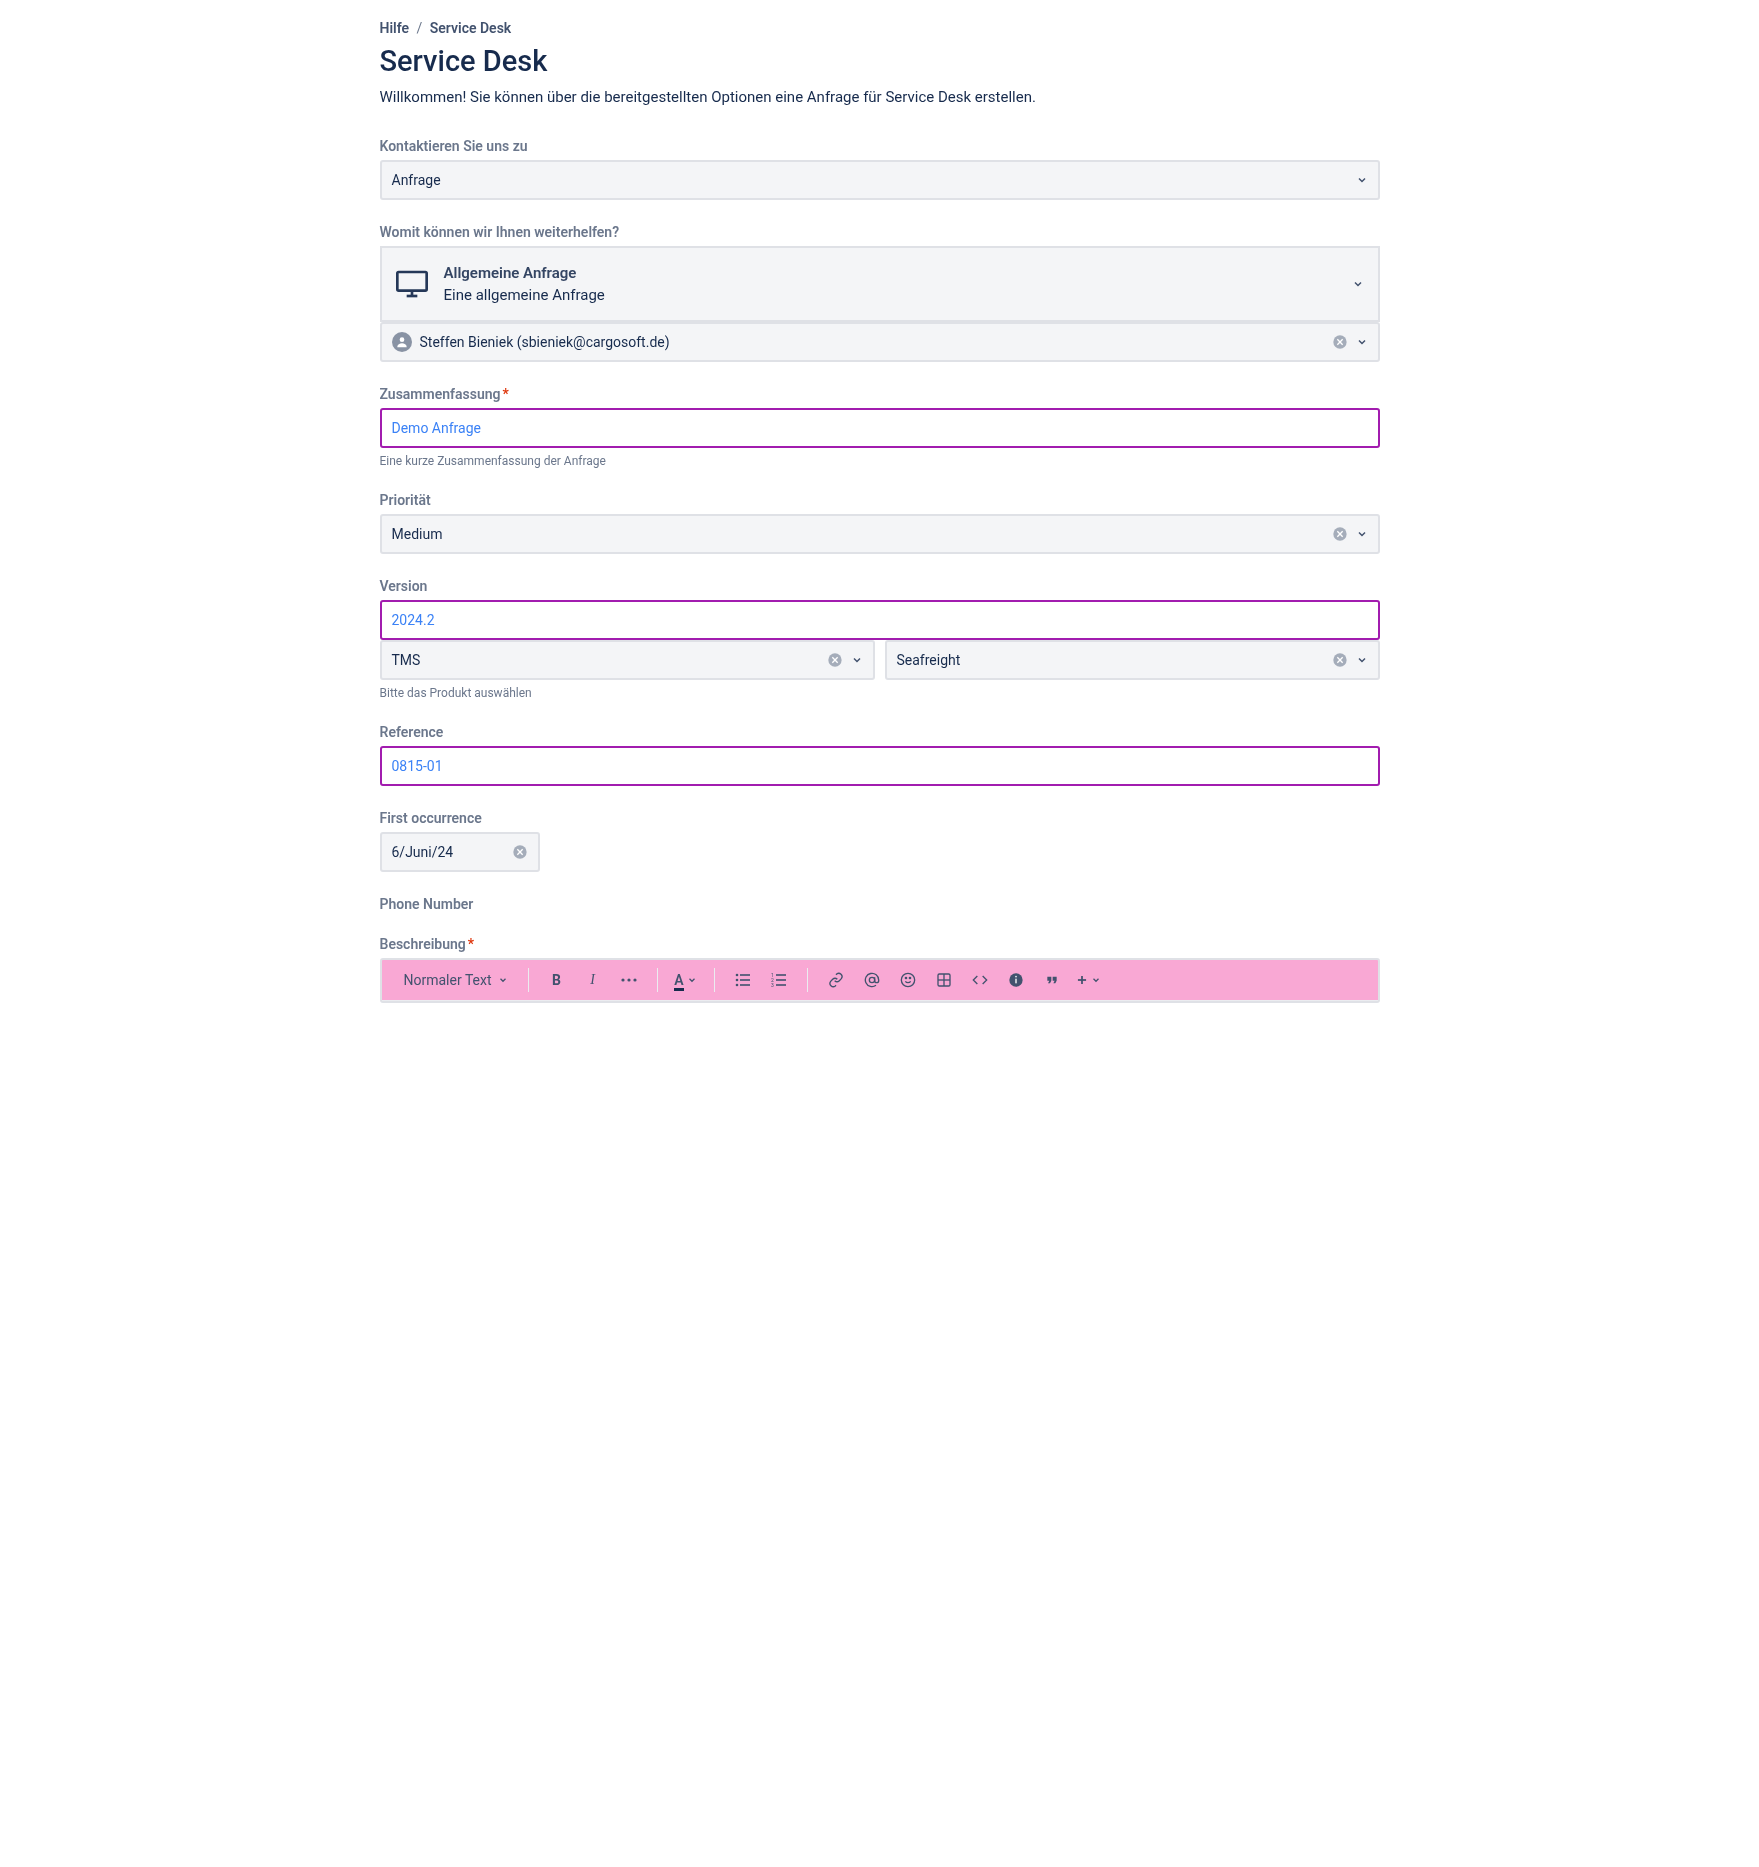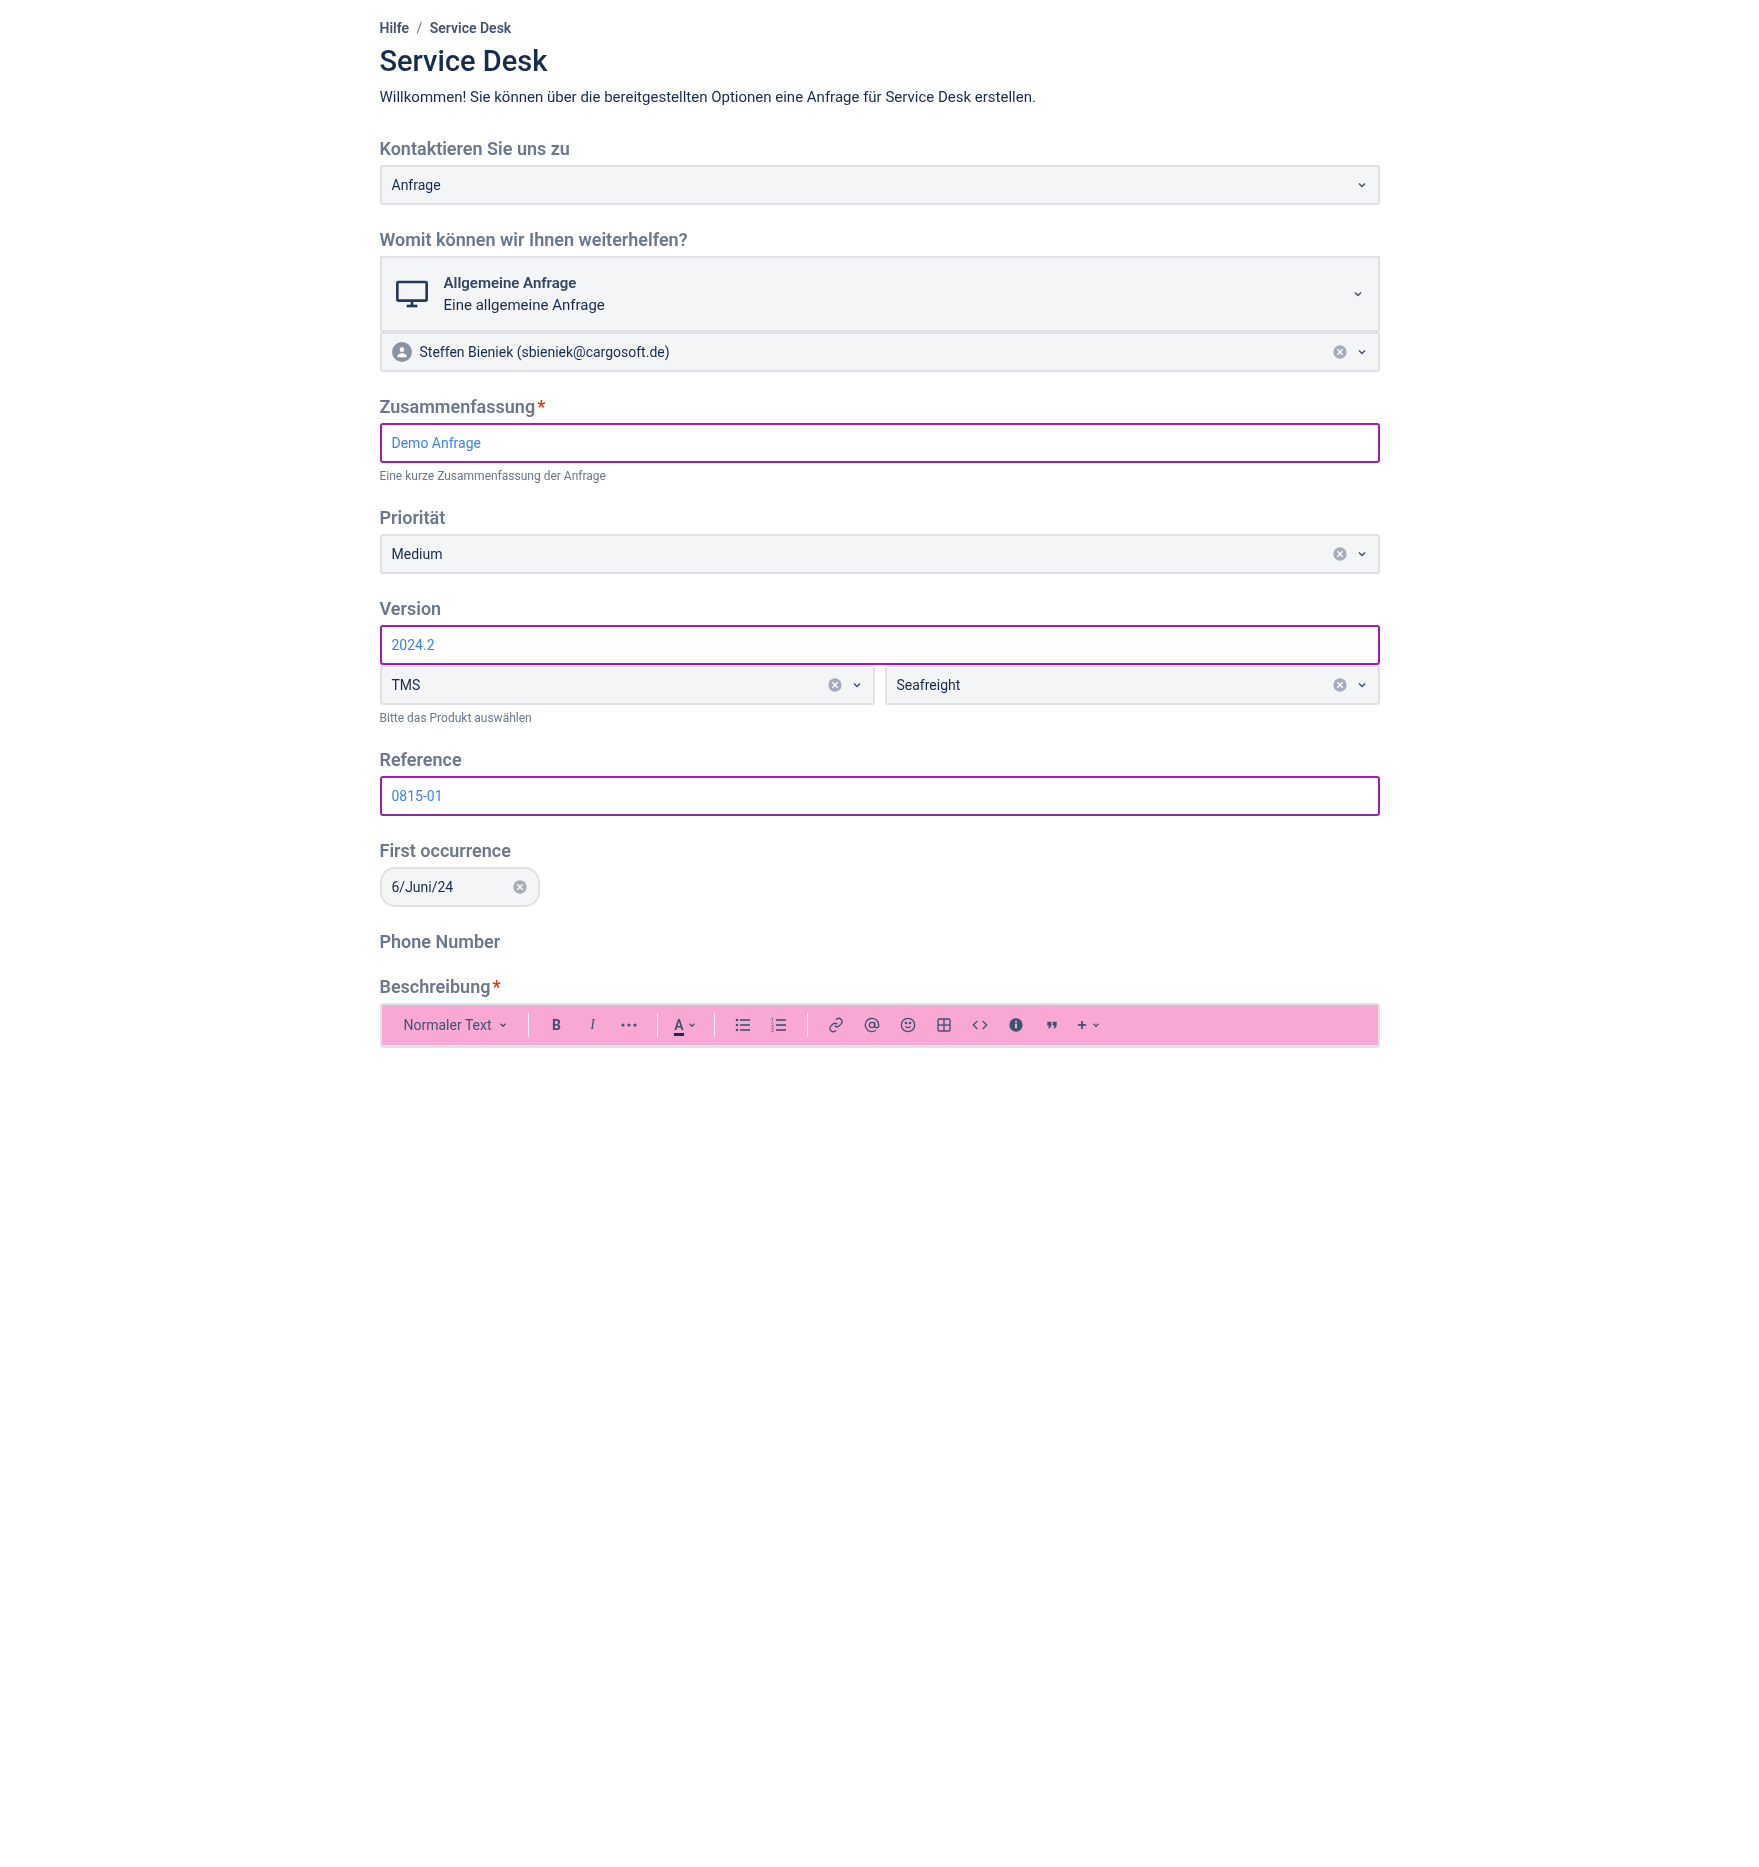--- a/index.html
+++ b/index.html
@@ -34,21 +34,21 @@
     font-weight: 500;
     color: #172B4D;
     margin-bottom: 10px;
   }
   .welcome {
     font-size: 15px;
     color: #172B4D;
     margin-bottom: 32px;
   }
   .field-label {
-    font-size: 18px;
+    font-size: 14px;
     font-weight: 600;
     color: #6B778C;
     margin-bottom: 6px;
     margin-top: 24px;
   }
   .req {
     color: #DE350B;
     margin-left: 2px;
   }
   .select-field, .input-field {
@@ -340,21 +340,21 @@
     </div>
   </div>
   <div class="help-text">Bitte das Produkt auswählen</div>
 
   
   <div class="field-label">Reference</div>
   <input class="input-plain" value="0815-01" style="">
 
   
   <div class="field-label">First occurrence</div>
-  <div class="select-field date-field" style="width:160px;border-radius:15px;">
+  <div class="select-field date-field" style="width:160px;">
     <span class="value">6/Juni/24</span>
     <span class="clear-icon">
       <svg width="16" height="16" viewBox="0 0 24 24" fill="#A5ADBA">
           <circle cx="12" cy="12" r="10"></circle>
           <path d="M8 8l8 8M16 8l-8 8" stroke="#fff" stroke-width="2"></path>
         </svg>
     </span>
   </div>
 
   

